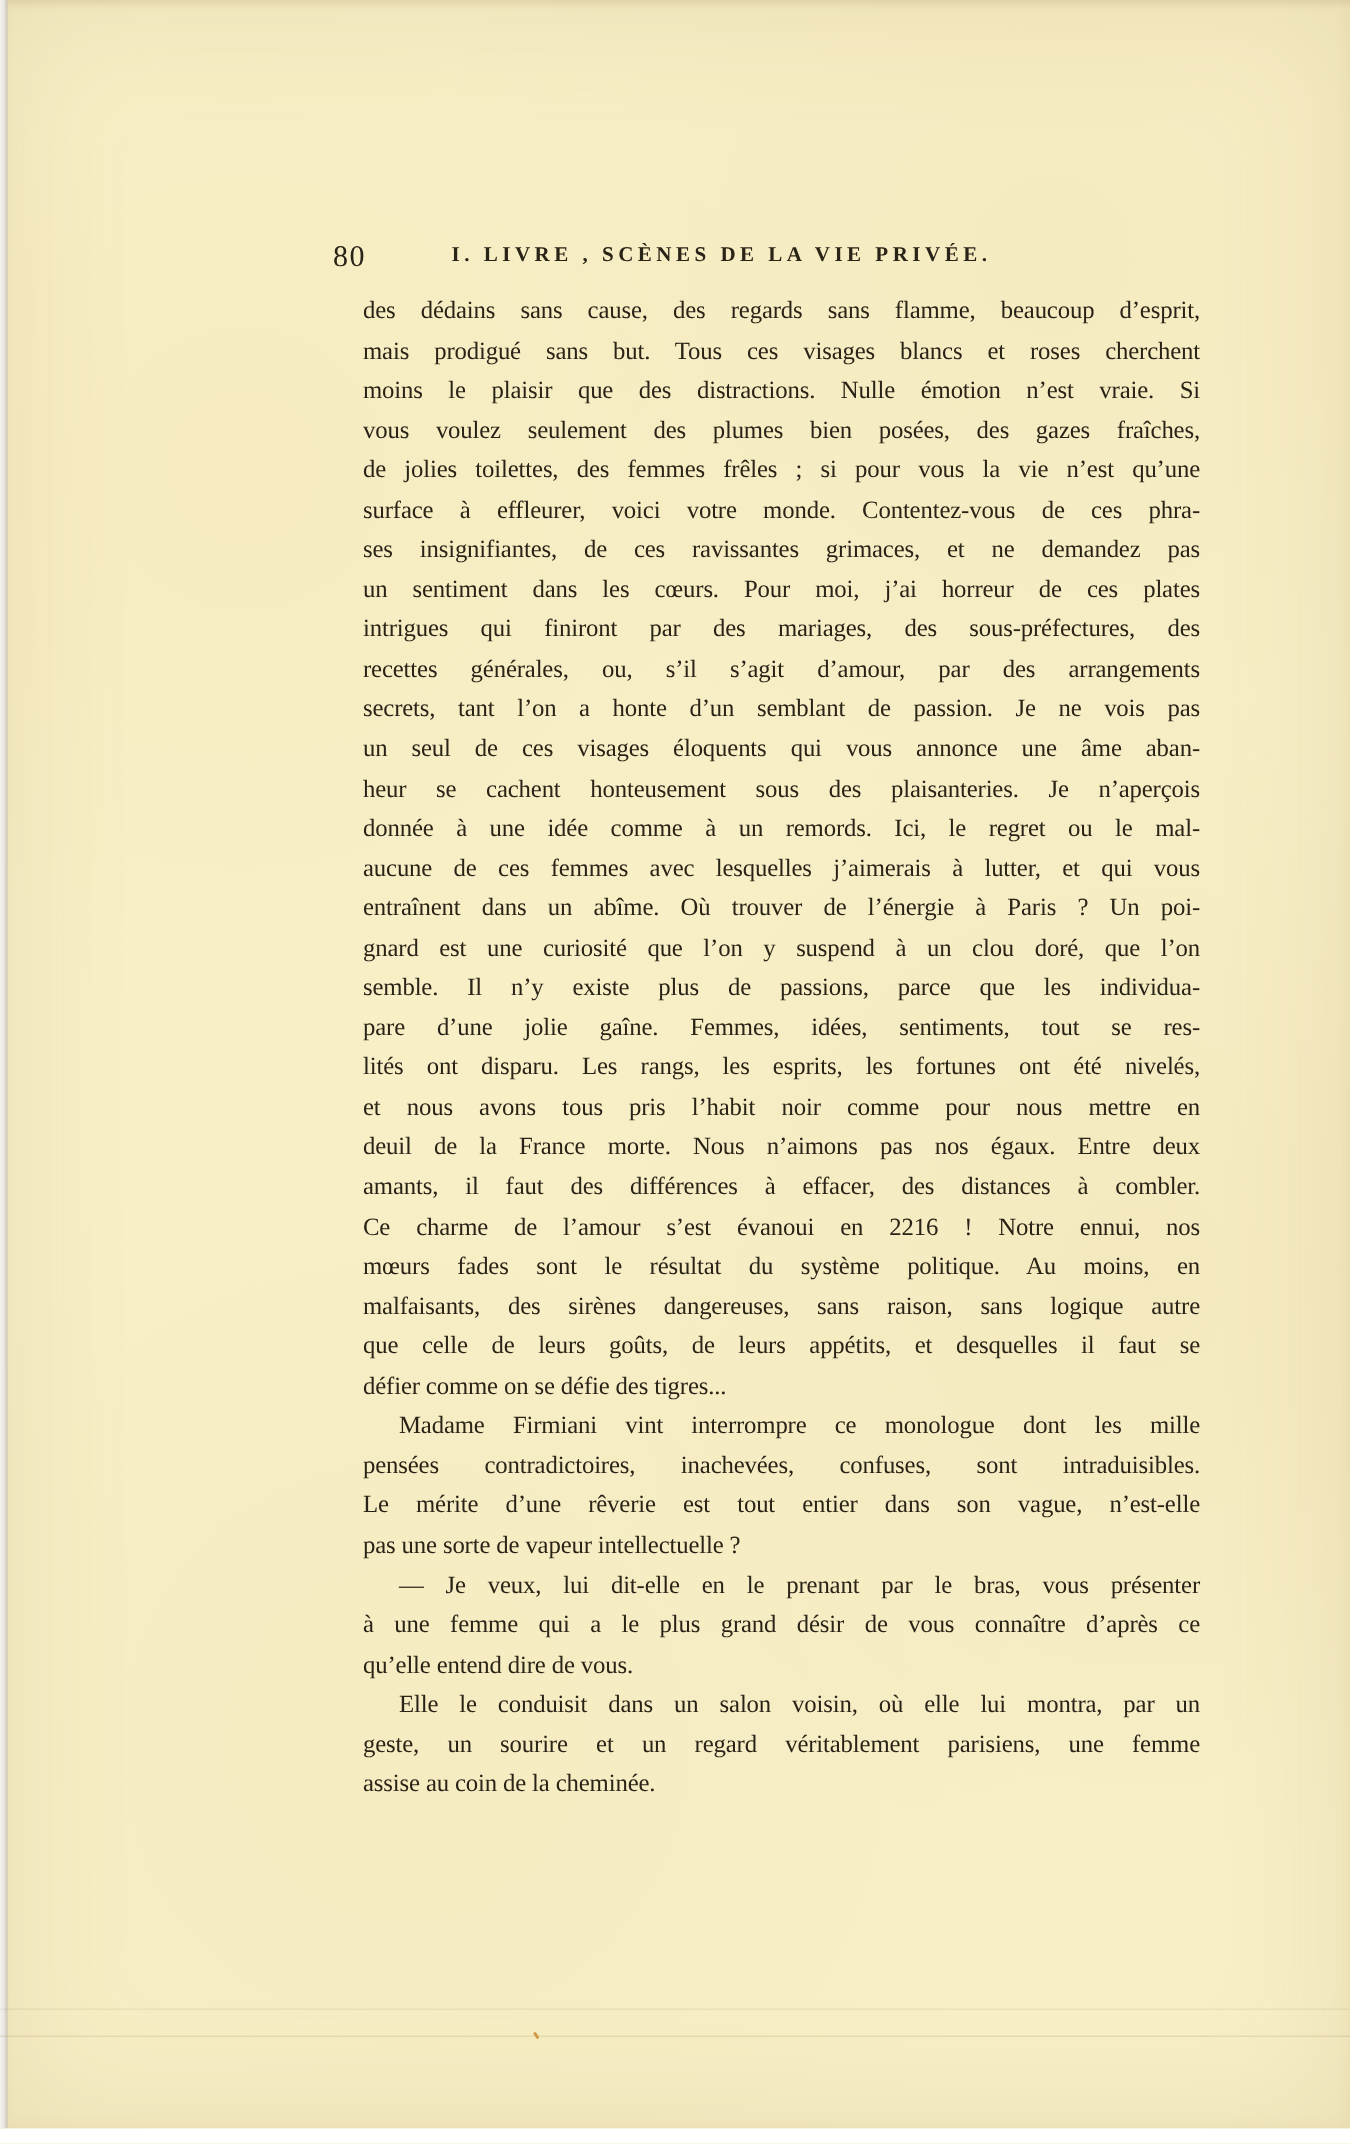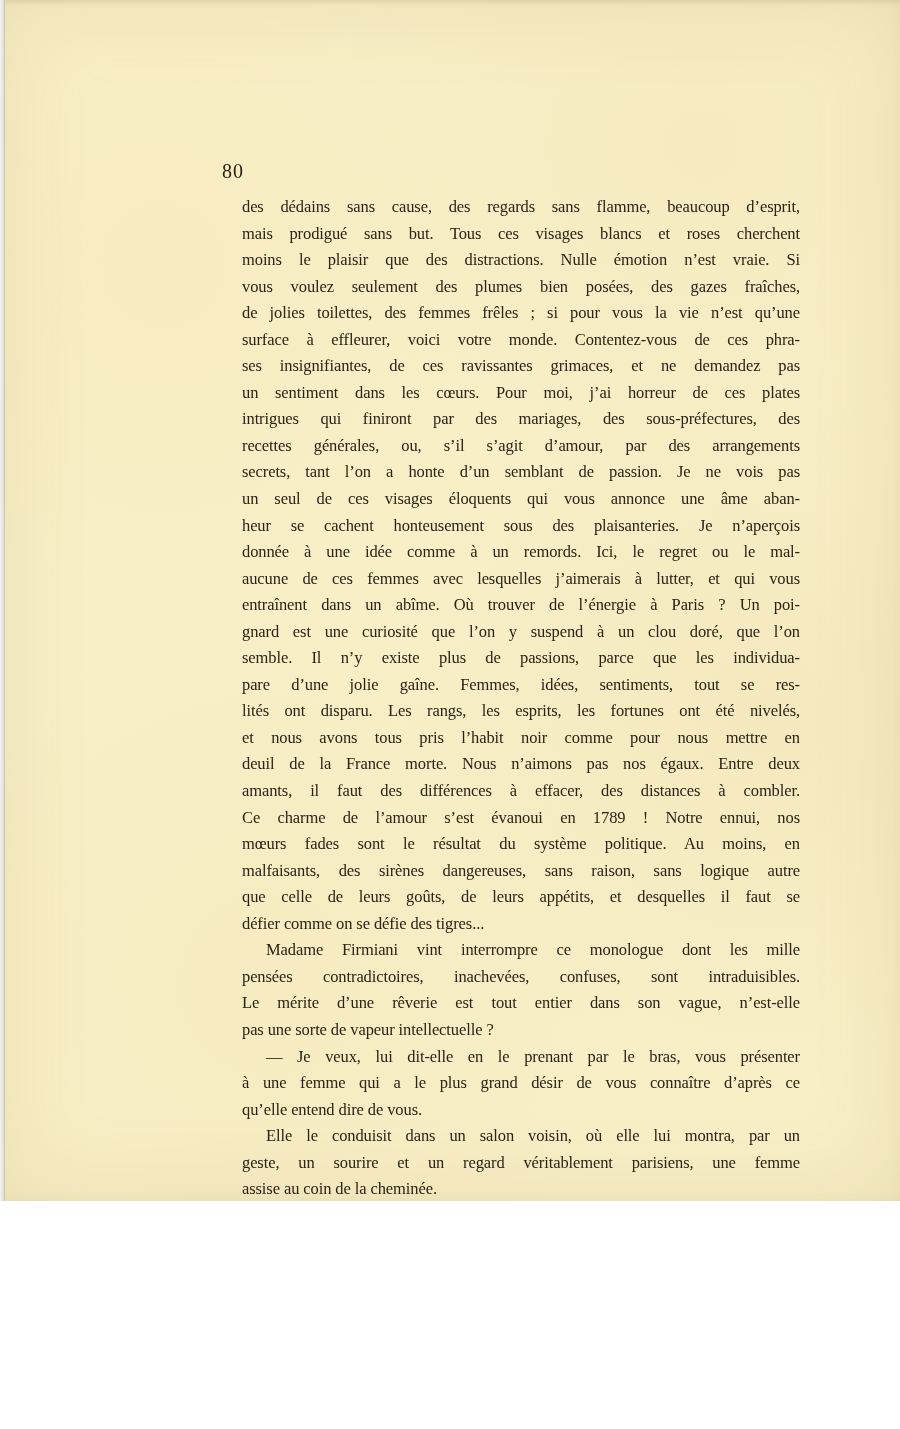--- a/index.html
+++ b/index.html
@@ -3,21 +3,21 @@
 <meta charset="utf-8">
 <style>
   html, body {
     margin: 0;
     padding: 0;
     background: #ffffff;
   }
   .scan {
     position: relative;
     width: 900px;
-    height: 1201px;
+    height: 1419px;
     background: var(--paper, #f8efc7);
     overflow: hidden;
     font-family: "Liberation Serif", "DejaVu Serif", serif;
     color: var(--ink, #2a2317);
     
     box-shadow: inset 0 0 90px rgba(150,120,60,0.14),
                 inset 0 0 10px rgba(150,120,60,0.08);
   }
   
   .scan::before {
@@ -101,20 +101,21 @@
   .line.indent { text-indent: 24px; }
 </style>
 </head>
 <body>
 
 <div class="scan">
   <div class="edge-left"></div>
 
   <div class="header">
     <span class="pagenum">80</span>
+    <span class="running-title">I. LIVRE , SCÈNES DE LA VIE PRIVÉE.</span>
   </div>
 
   <div class="text-body">
       <div>
         <div class="line">des dédains sans cause, des regards sans flamme, beaucoup d’esprit,</div>
         <div class="line">mais prodigué sans but. Tous ces visages blancs et roses cherchent</div>
         <div class="line">moins le plaisir que des distractions. Nulle émotion n’est vraie. Si</div>
         <div class="line">vous voulez seulement des plumes bien posées, des gazes fraîches,</div>
         <div class="line">de jolies toilettes, des femmes frêles ; si pour vous la vie n’est qu’une</div>
         <div class="line">surface à effleurer, voici votre monde. Contentez-vous de ces phra-</div>
@@ -128,21 +129,21 @@
         <div class="line">donnée à une idée comme à un remords. Ici, le regret ou le mal-</div>
         <div class="line">aucune de ces femmes avec lesquelles j’aimerais à lutter, et qui vous</div>
         <div class="line">entraînent dans un abîme. Où trouver de l’énergie à Paris ? Un poi-</div>
         <div class="line">gnard est une curiosité que l’on y suspend à un clou doré, que l’on</div>
         <div class="line">semble. Il n’y existe plus de passions, parce que les individua-</div>
         <div class="line">pare d’une jolie gaîne. Femmes, idées, sentiments, tout se res-</div>
         <div class="line">lités ont disparu. Les rangs, les esprits, les fortunes ont été nivelés,</div>
         <div class="line">et nous avons tous pris l’habit noir comme pour nous mettre en</div>
         <div class="line">deuil de la France morte. Nous n’aimons pas nos égaux. Entre deux</div>
         <div class="line">amants, il faut des différences à effacer, des distances à combler.</div>
-        <div class="line">Ce charme de l’amour s’est évanoui en 1789 ! Notre ennui, nos</div>
+        <div class="line">Ce charme de l’amour s’est évanoui en 2216 ! Notre ennui, nos</div>
         <div class="line">mœurs fades sont le résultat du système politique. Au moins, en</div>
         <div class="line">malfaisants, des sirènes dangereuses, sans raison, sans logique autre</div>
         <div class="line">que celle de leurs goûts, de leurs appétits, et desquelles il faut se</div>
         <div class="line last">défier comme on se défie des tigres...</div>
       </div>
       <div>
         <div class="line indent">Madame Firmiani vint interrompre ce monologue dont les mille</div>
         <div class="line">pensées contradictoires, inachevées, confuses, sont intraduisibles.</div>
         <div class="line">Le mérite d’une rêverie est tout entier dans son vague, n’est-elle</div>
         <div class="line last">pas une sorte de vapeur intellectuelle ?</div>

